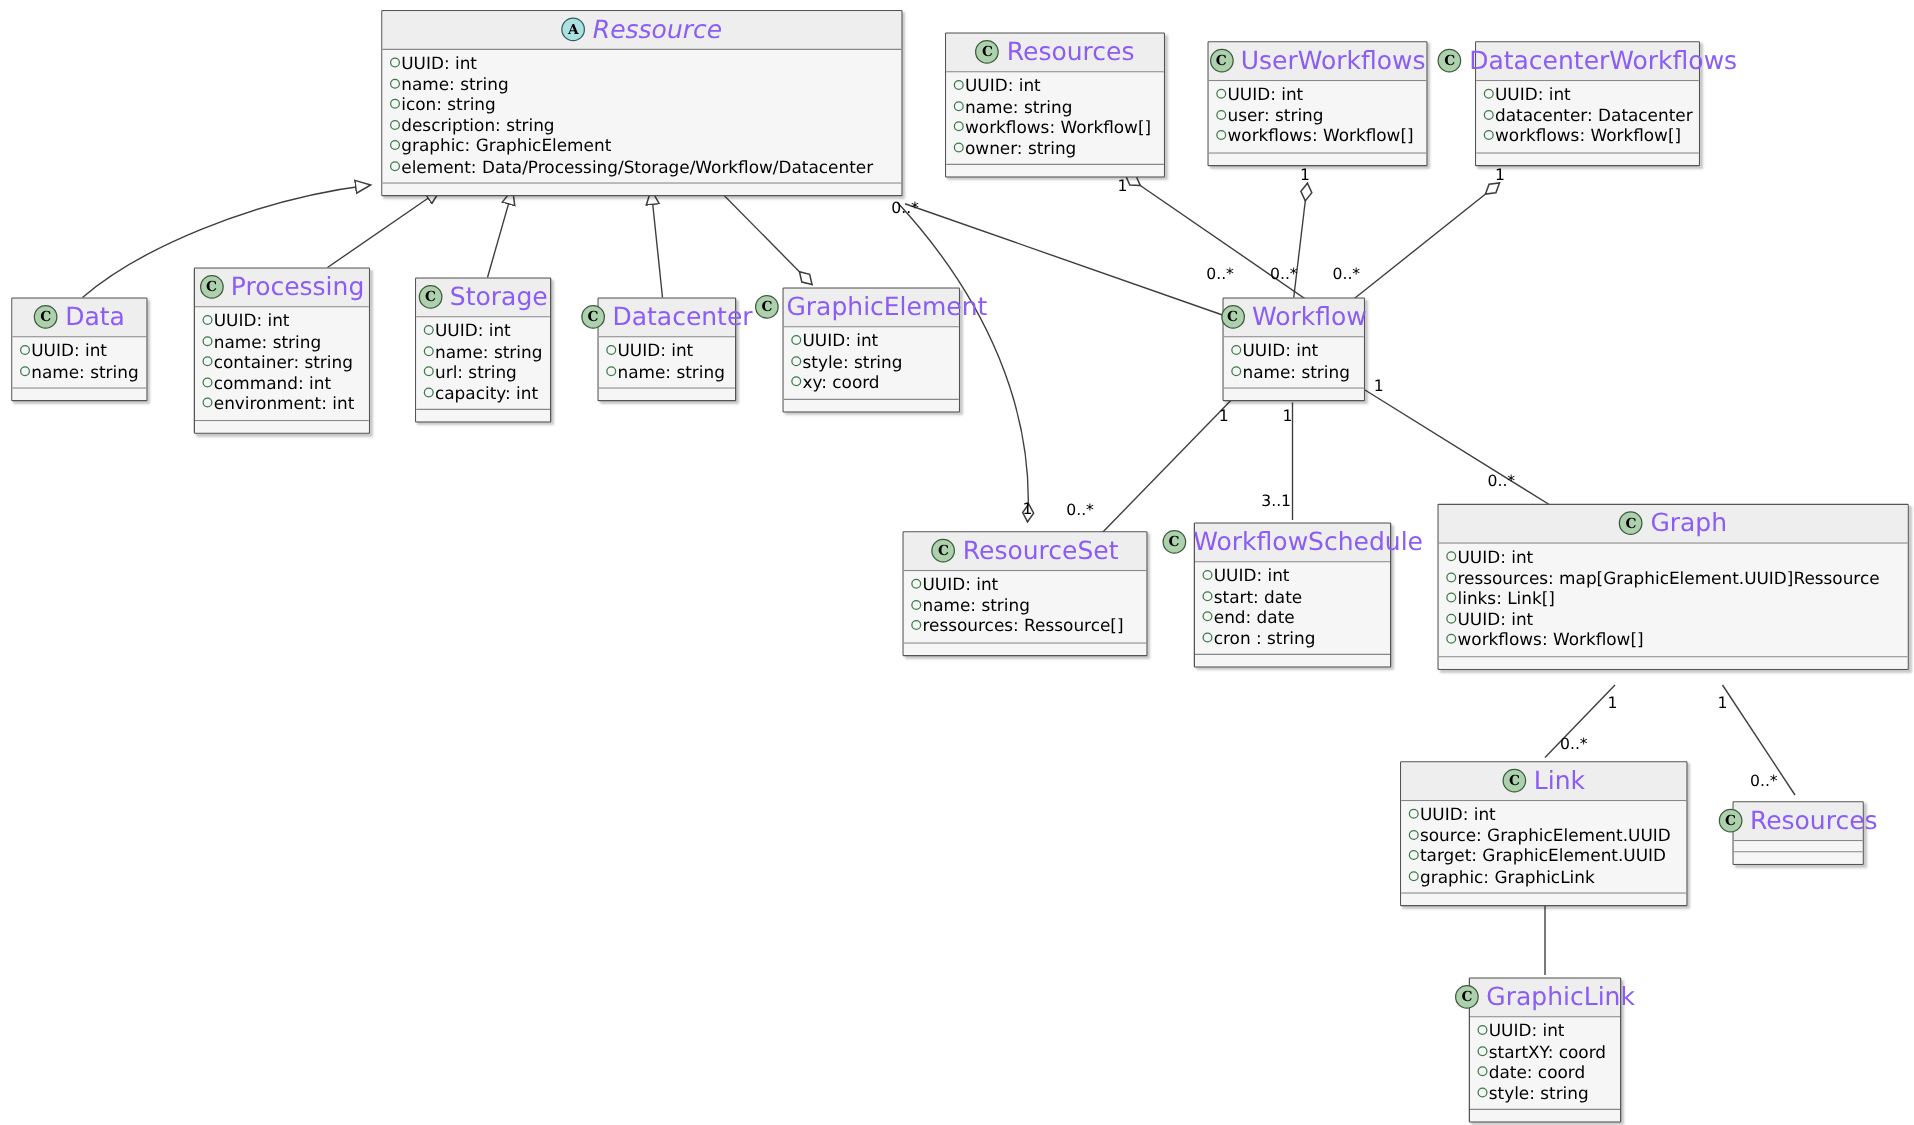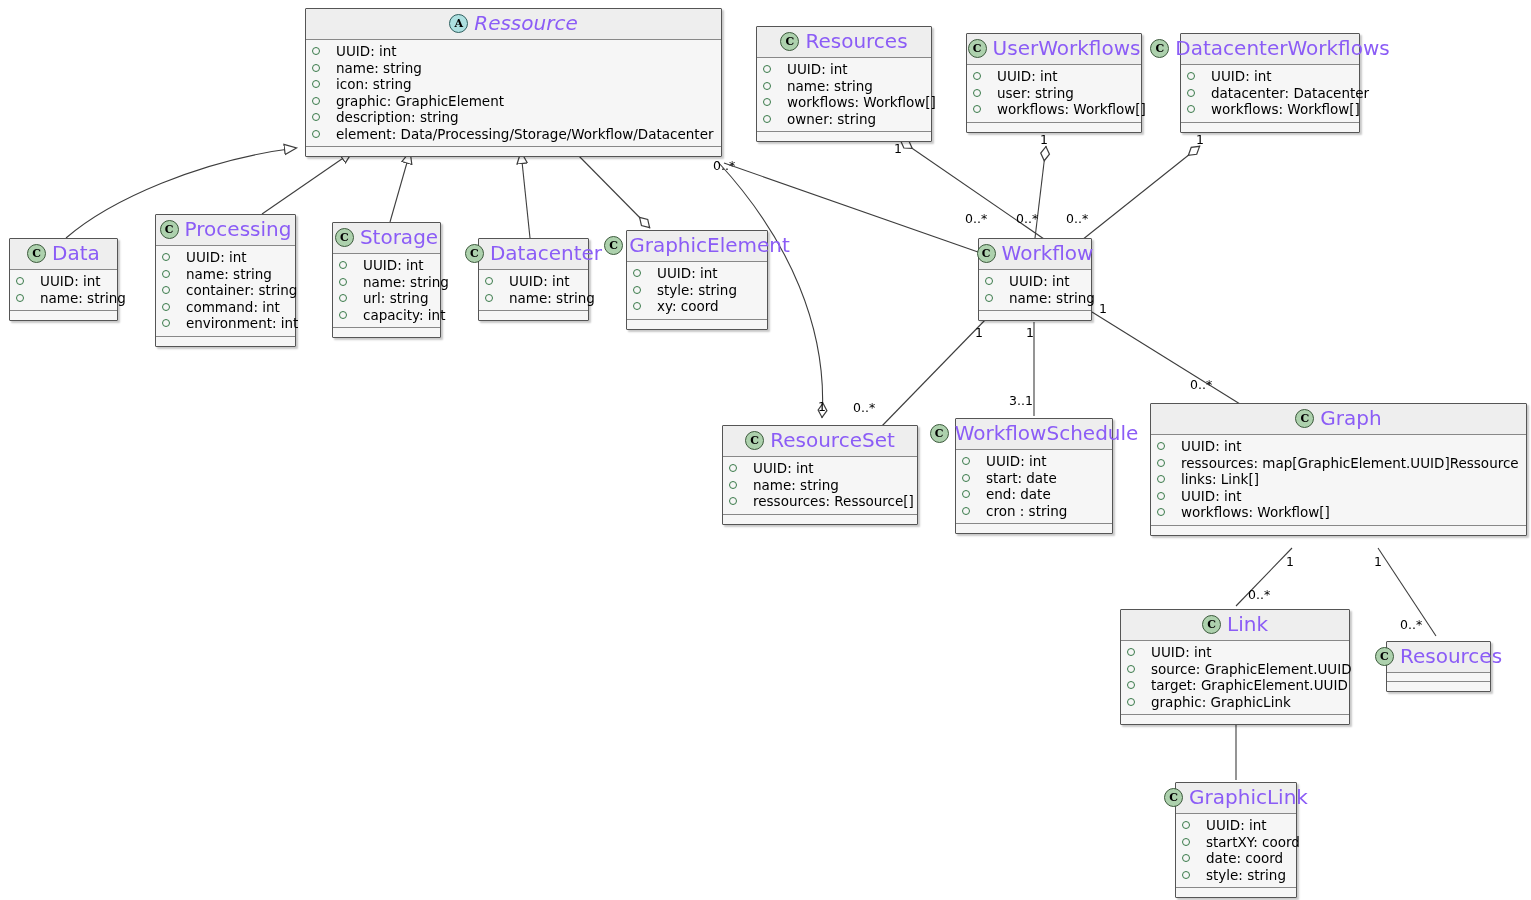--- a/index.html
+++ b/index.html
@@ -88,21 +88,21 @@
     height: 9px;
     background: #f6f6f6;
   }
   .attr {
     font-size: 13.5px;
     color: #000000;
     line-height: 16.5px;
     white-space: nowrap;
     display: flex;
     align-items: baseline;
-    gap: 16px;
+    gap: 1px;
   }
   .vis-dot {
     display: inline-block;
     width: 6px;
     height: 6px;
     min-width: 6px;
     border: 1px solid #3a7a4a;
     border-radius: 50%;
     background: transparent;
     position: relative;
@@ -184,25 +184,25 @@
           <div class="attr">
             <span class="vis-dot"></span>
             <span>name: string</span>
           </div>
           <div class="attr">
             <span class="vis-dot"></span>
             <span>icon: string</span>
           </div>
           <div class="attr">
             <span class="vis-dot"></span>
+            <span>description: string</span>
+          </div>
+          <div class="attr">
+            <span class="vis-dot"></span>
             <span>graphic: GraphicElement</span>
-          </div>
-          <div class="attr">
-            <span class="vis-dot"></span>
-            <span>description: string</span>
           </div>
           <div class="attr">
             <span class="vis-dot"></span>
             <span>element: Data/Processing/Storage/Workflow/Datacenter</span>
           </div>
         </div>
         <div class="cls-footer"></div>
       </div>
       <div class="uml-class" style="left: 756px; top: 26px; width: 176px;">
         <div class="cls-header">

